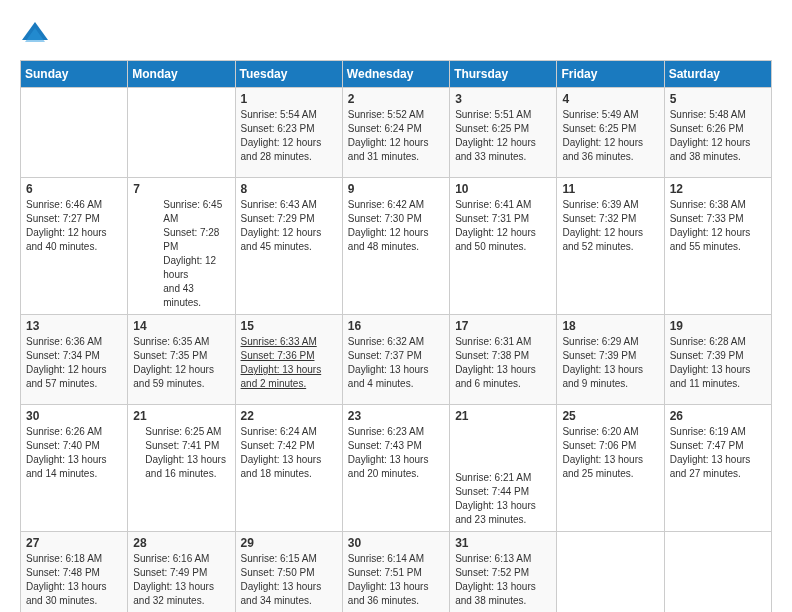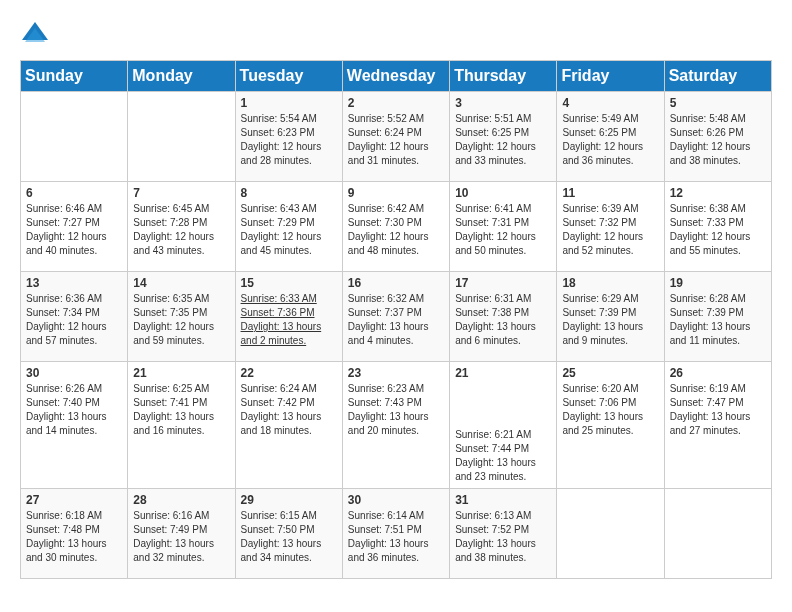--- a/index.html
+++ b/index.html
@@ -48,21 +48,21 @@
       color: #555;
     }
     table {
       width: 100%;
       border-collapse: collapse;
       table-layout: fixed;
     }
     thead th {
       background-color: #1a7abf;
       color: #fff;
-      font-size: 16px;
+      font-size: 12px;
       font-weight: bold;
       padding: 6px 4px;
       text-align: left;
       border: 1px solid #ccc;
     }
     tbody td {
       border: 1px solid #ccc;
       vertical-align: top;
       padding: 4px 5px;
       height: 90px;
@@ -160,21 +160,21 @@
       <tr>
         <td>
           <div class="day-number">6</div>
           <div class="day-info" style="white-space: pre-line;">Sunrise: 6:46 AM
 Sunset: 7:27 PM
 Daylight: 12 hours
 and 40 minutes.</div>
         </td>
         <td>
           <div class="day-number">7</div>
-          <div class="day-info" style="white-space: pre-line;">Sunrise: 6:45 AM
+          <div class="day-info" style="white-space: pre-line; margin-left: 30px;">Sunrise: 6:45 AM
 Sunset: 7:28 PM
 Daylight: 12 hours
 and 43 minutes.</div>
         </td>
         <td>
           <div class="day-number">8</div>
           <div class="day-info" style="white-space: pre-line;">Sunrise: 6:43 AM
 Sunset: 7:29 PM
 Daylight: 12 hours
 and 45 minutes.</div>
@@ -262,21 +262,21 @@
       <tr>
         <td>
           <div class="day-number">30</div>
           <div class="day-info" style="white-space: pre-line;">Sunrise: 6:26 AM
 Sunset: 7:40 PM
 Daylight: 13 hours
 and 14 minutes.</div>
         </td>
         <td>
           <div class="day-number">21</div>
-          <div class="day-info" style="white-space: pre-line;">Sunrise: 6:25 AM
+          <div class="day-info" style="white-space: pre-line; margin-left: 12px;">Sunrise: 6:25 AM
 Sunset: 7:41 PM
 Daylight: 13 hours
 and 16 minutes.</div>
         </td>
         <td>
           <div class="day-number">22</div>
           <div class="day-info" style="white-space: pre-line;">Sunrise: 6:24 AM
 Sunset: 7:42 PM
 Daylight: 13 hours
 and 18 minutes.</div>

